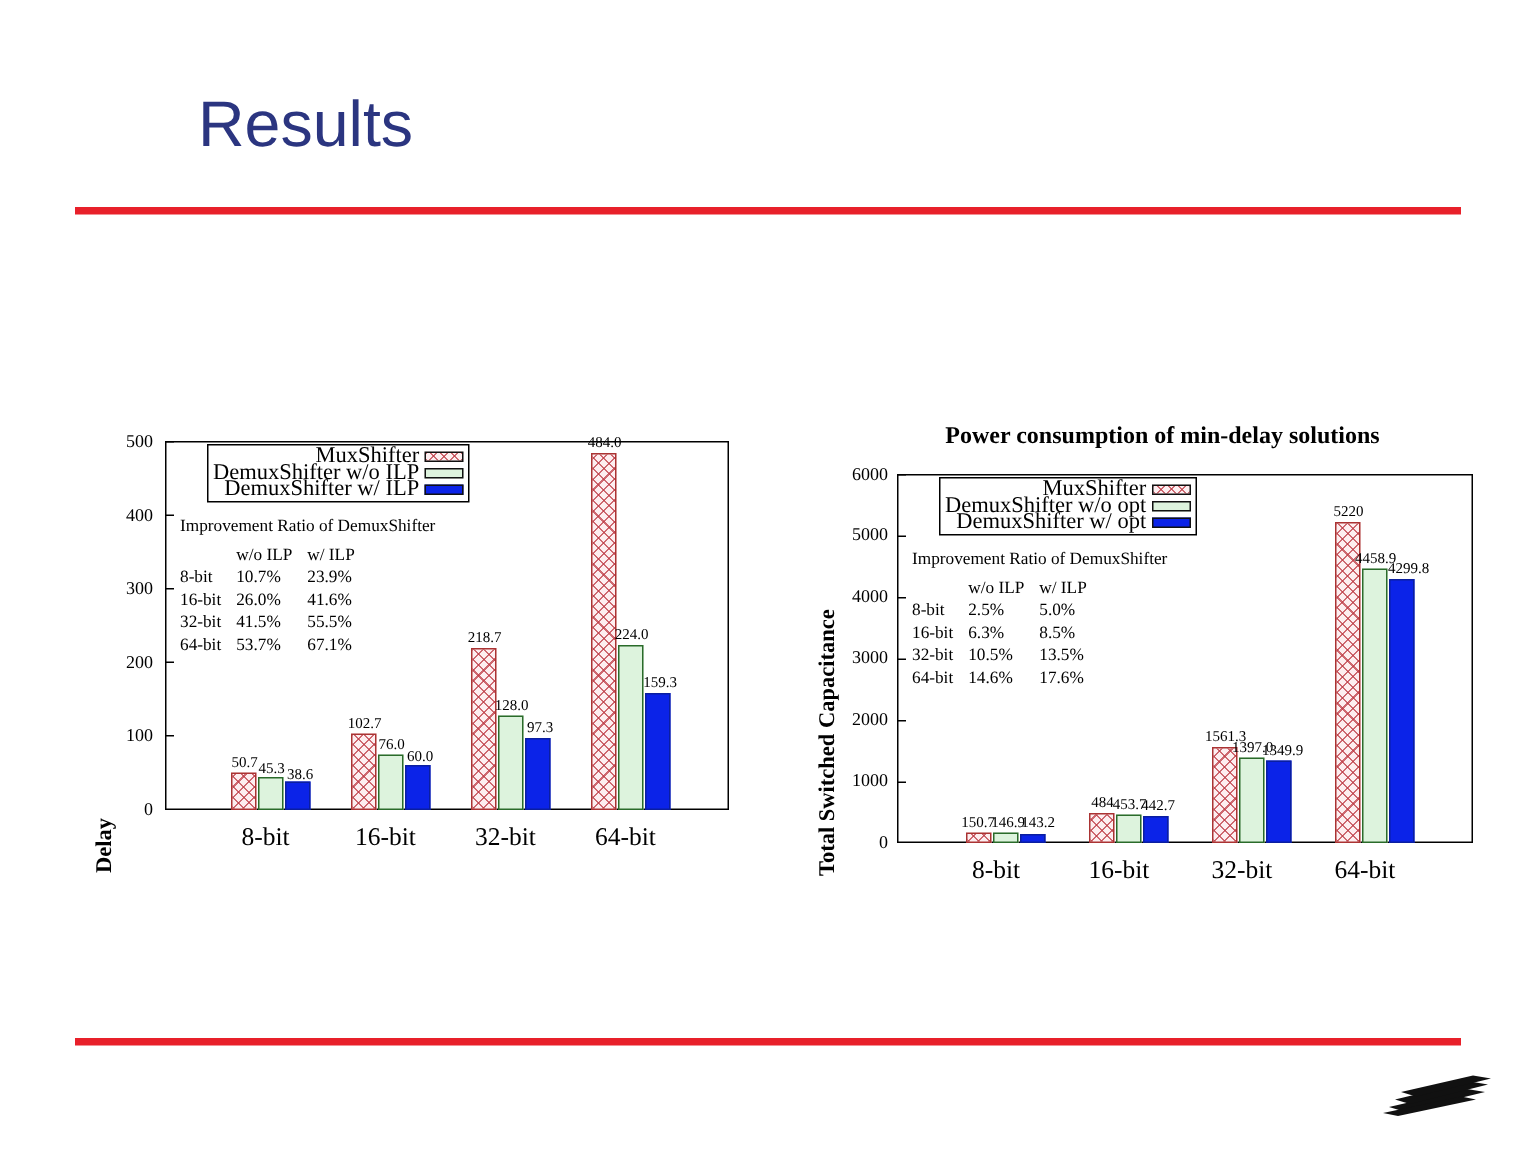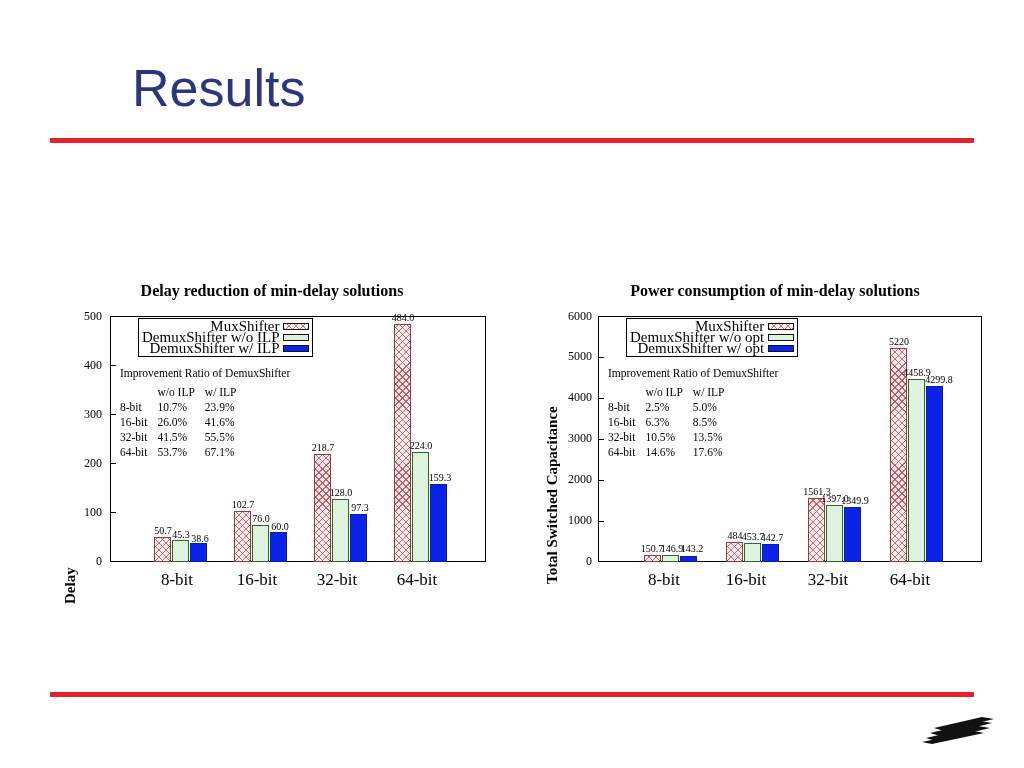--- a/index.html
+++ b/index.html
@@ -12,21 +12,21 @@
   #slide {
     position: relative;
     width: 1024px; height: 768px;
     background: #ffffff;
   }
   
   .slide-title {
     position: absolute;
     left: 132px; top: 62px;
     font-family: "Liberation Sans", sans-serif;
-    font-size: 52px;
+    font-size: 43px;
     font-weight: 400;
     color: #2b3580;
     letter-spacing: 0px;
     line-height: 1;
   }
   .rule-top {
     position: absolute;
     left: 50px; top: 138px;
     width: 924px; height: 5px;
     background: #e8202a;
@@ -179,21 +179,20 @@
   <svg class="logo" viewBox="0 0 72 34" xmlns="http://www.w3.org/2000/svg">
     <g fill="#111">
       <polygon points="4,26 56,14 68,16 14,29"></polygon>
       <polygon points="8,21 58,9 70,11 18,24"></polygon>
       <polygon points="12,16 60,5 72,7 22,19"></polygon>
       <polygon points="0,30 52,19 62,21 10,32"></polygon>
     </g>
   </svg>
 
   <div class="figure" style="left:48px; top:282px; width:448px; height:312px;">
-    <div class="fig-title">Delay reduction of min-delay solutions</div>
 
     <div class="plot-wrap" style="position:relative; width:448px; height:290px;">
 
       <div class="axis-label-y" style="left:14px; top:300px;">Delay</div>
 
       <div class="plot-box" style="left:62px; top:12px; width:376px; height:246px;"></div>
 
       <div class="ytick" style="top:5px; width:54px; left:0;">500</div>
       <div class="tickmark" style="left:62px; top:12px; width:6px;"></div>
       <div class="ytick" style="top:54px; width:54px; left:0;">400</div>

